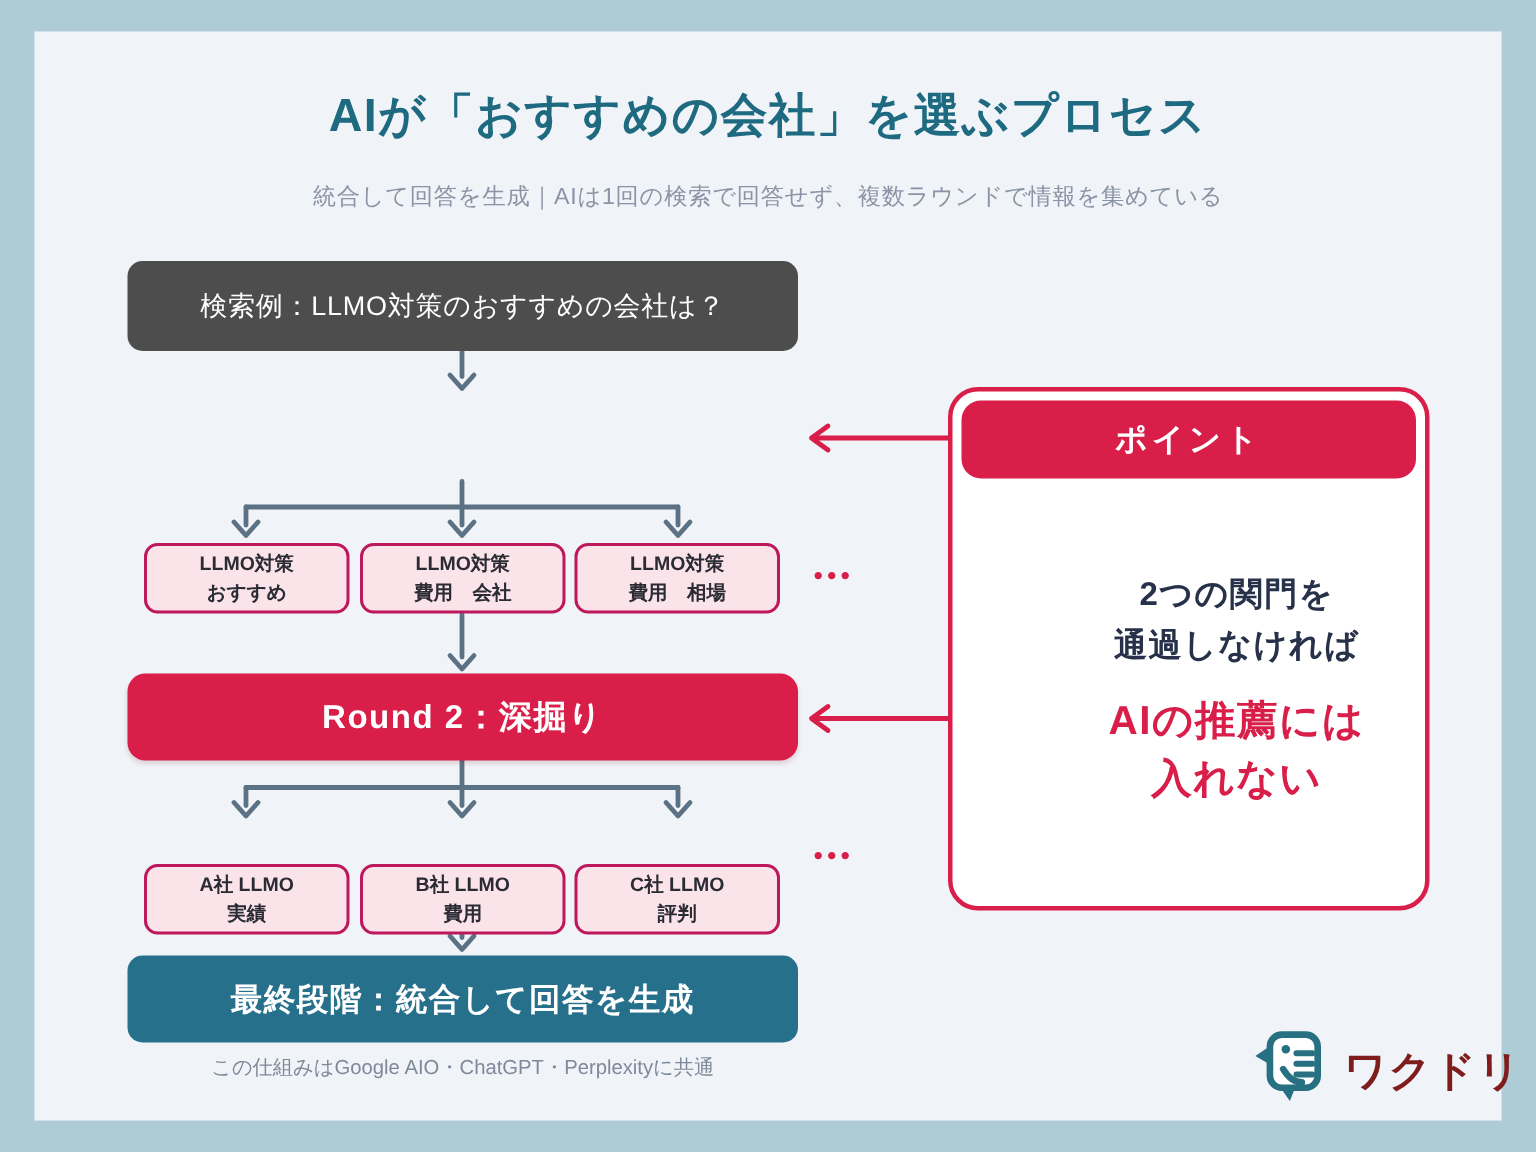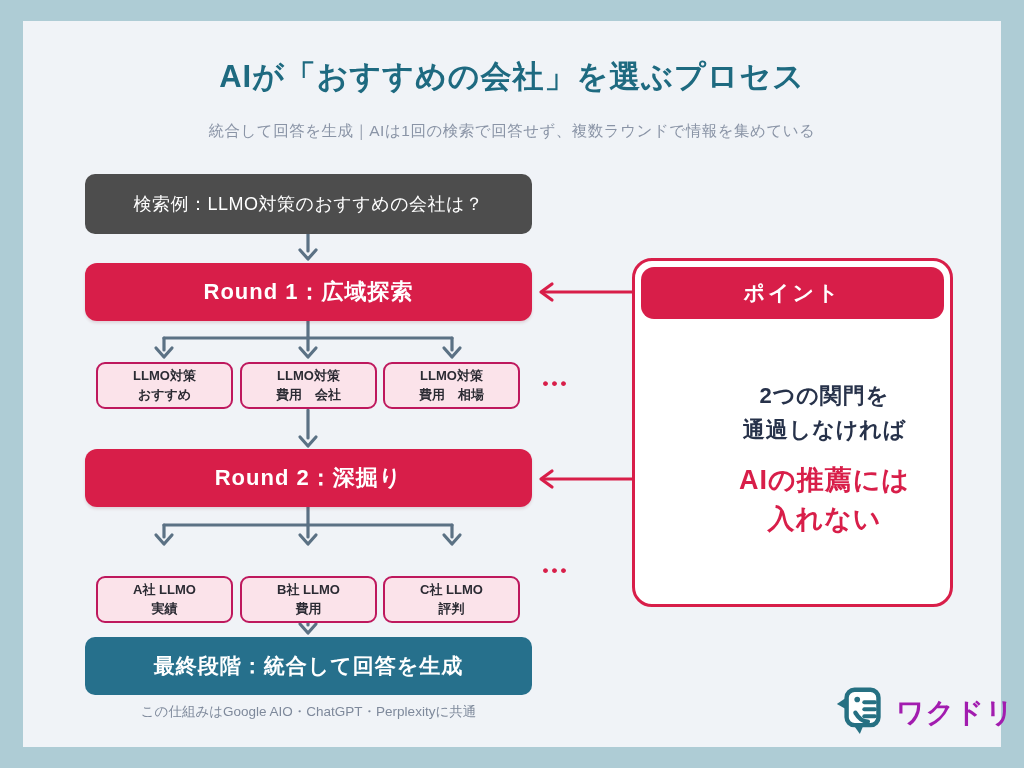--- a/index.html
+++ b/index.html
@@ -79,21 +79,21 @@
     text-align:center;
     padding-left:32px;
   }
   .point-line{color:#27324a;font-size:22px;font-weight:bold;line-height:1.55;letter-spacing:1px;}
   .point-em{color:#d81e49;font-size:27px;font-weight:bold;line-height:1.45;letter-spacing:1px;}
   .point-gap{height:14px;}
 
   .connectors{position:absolute;left:0;top:0;width:1024px;height:768px;pointer-events:none;}
 
   .brand{position:absolute;left:836px;top:686px;display:flex;align-items:center;}
-  .brand-text{margin-left:14px;font-size:28px;font-weight:bold;color:#a21caf;letter-spacing:1px;}
+  .brand-text{margin-left:14px;font-size:28px;font-weight:bold;color:#7f1d1d;letter-spacing:1px;}
 </style>
 </head>
 <body>
 
 <div class="stage">
   <div class="canvas"></div>
 
   <svg class="connectors" viewBox="0 0 1024 768">
 
     <g stroke="#5b7184" stroke-width="3.2" fill="none" stroke-linecap="round" stroke-linejoin="round">
@@ -141,21 +141,20 @@
           <path d="M552 471 L541 479 L552 487"></path>
       </g>
     </g>
   </svg>
 
   <div class="page-title">AIが「おすすめの会社」を選ぶプロセス</div>
   <div class="page-subtitle">統合して回答を生成｜AIは1回の検索で回答せず、複数ラウンドで情報を集めている</div>
 
   <div class="box query-box">検索例：LLMO対策のおすすめの会社は？</div>
 
-  <div class="box round-box round-1">Round 1：広域探索</div>
 
   <div class="row1">
     <div class="box chip r-c1">
       <div>
           <div>LLMO対策</div>
           <div>おすすめ</div>
         </div>
     </div>
     <div class="box chip r-c2">
       <div>

